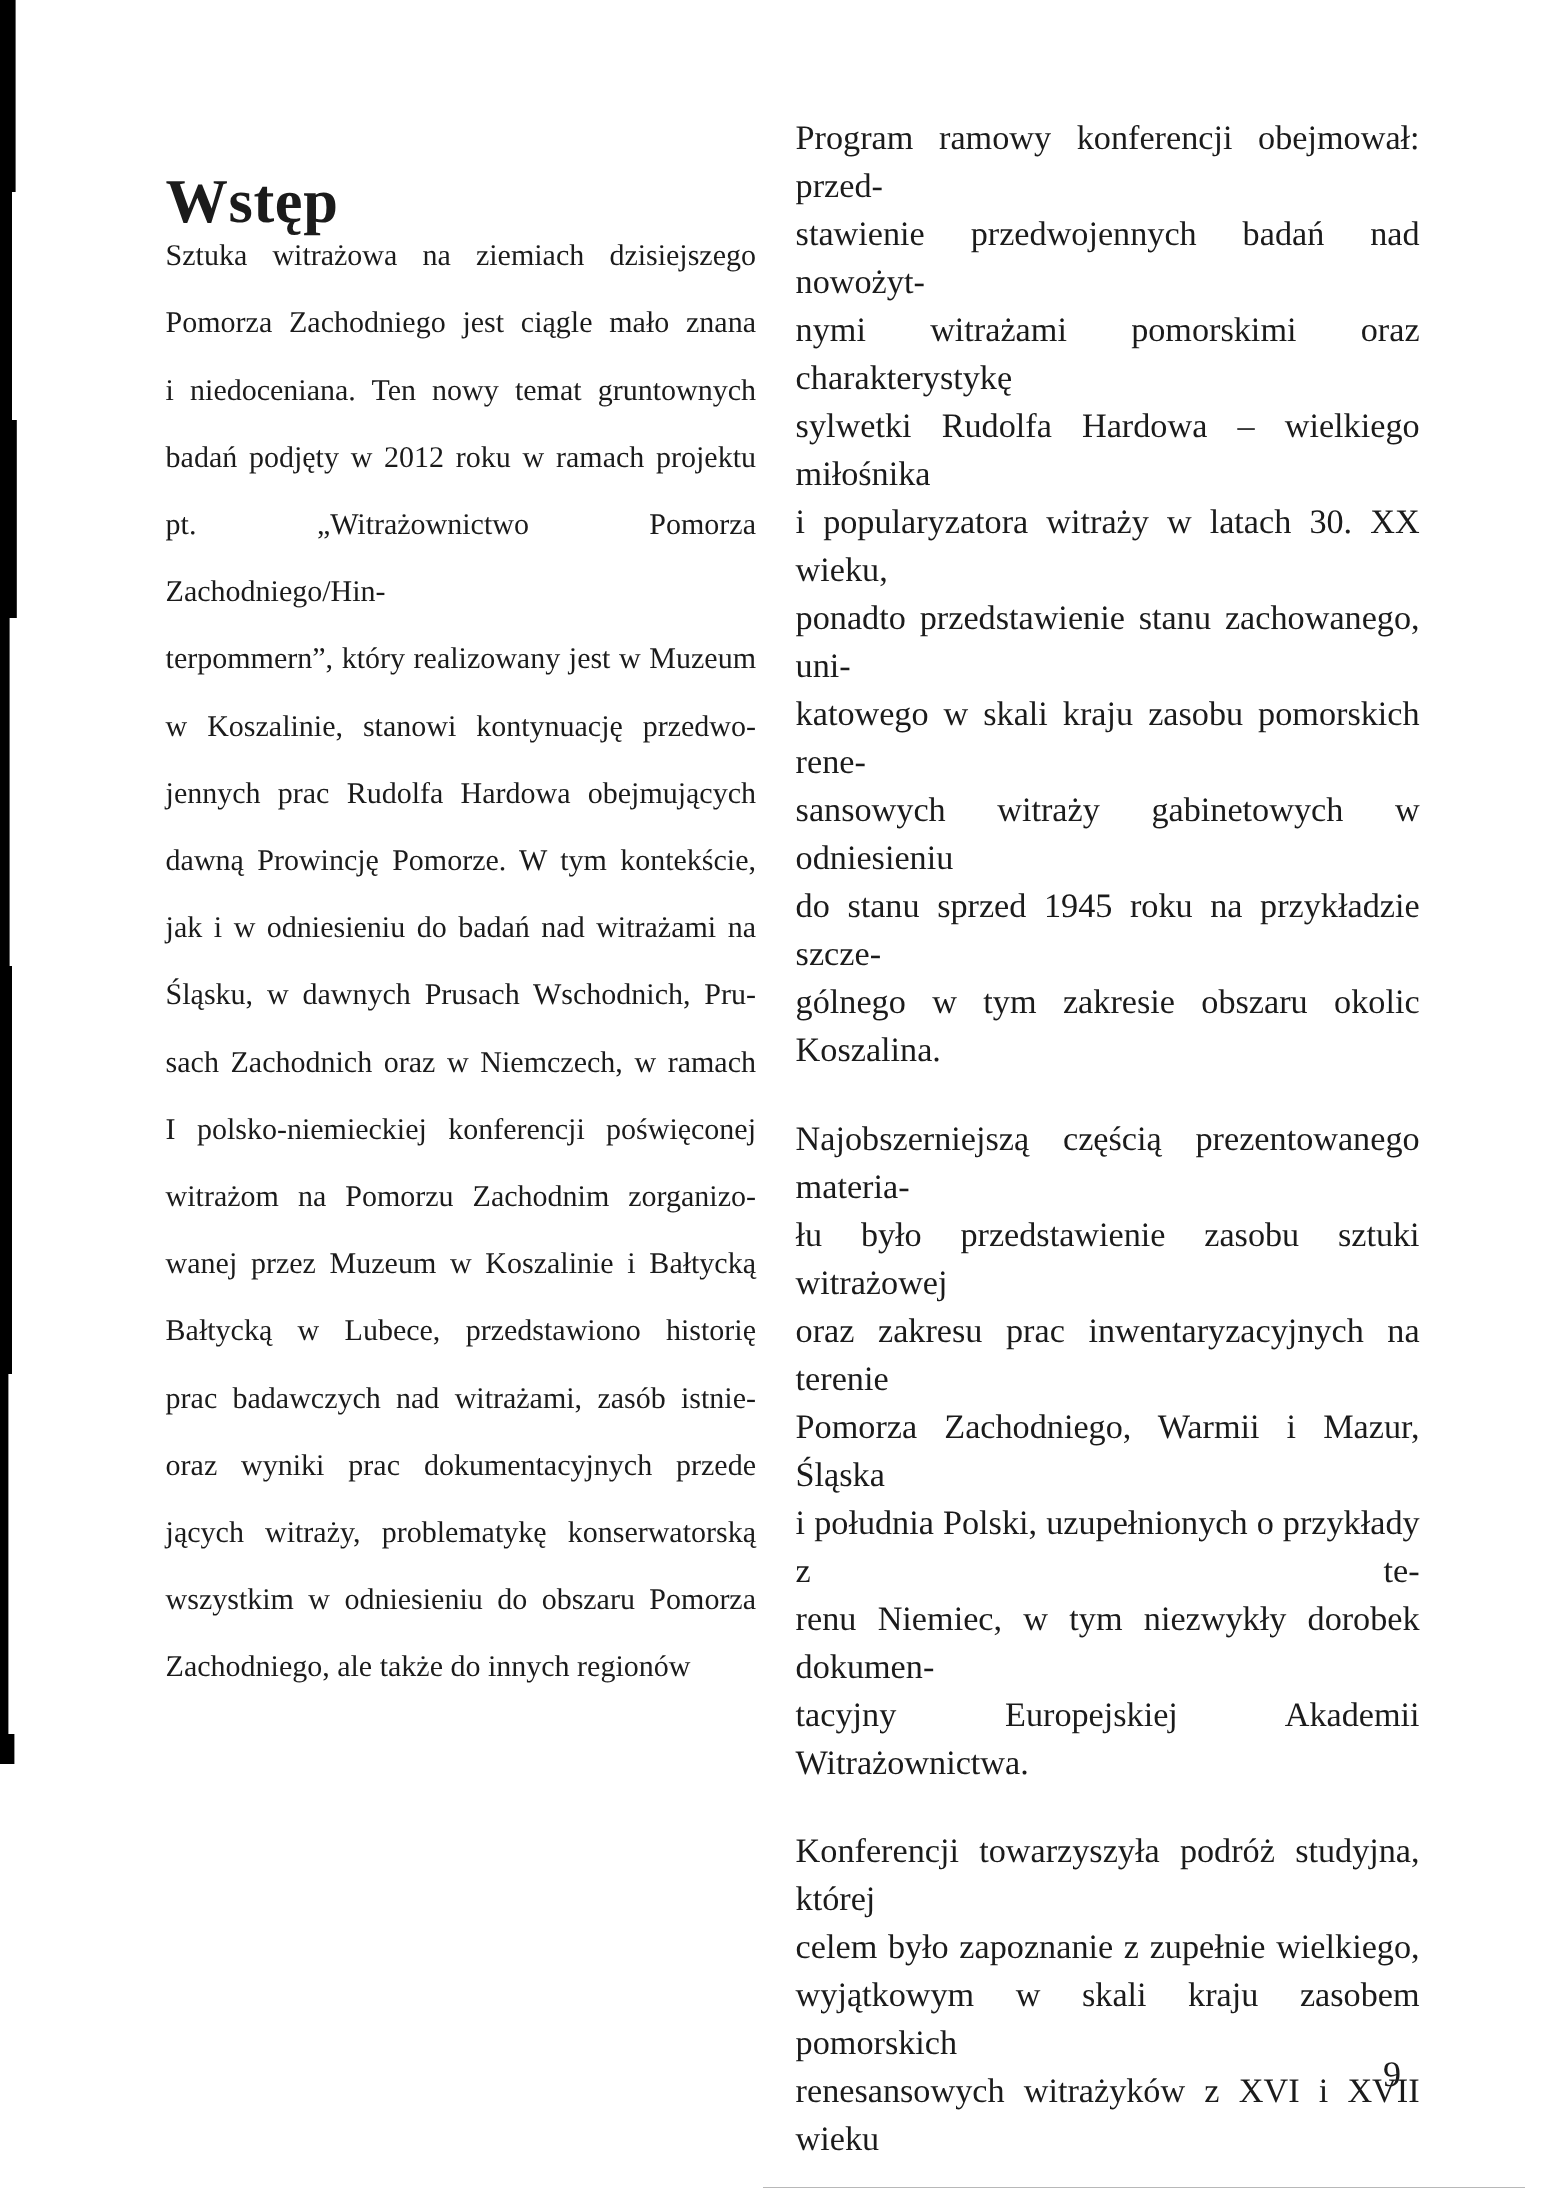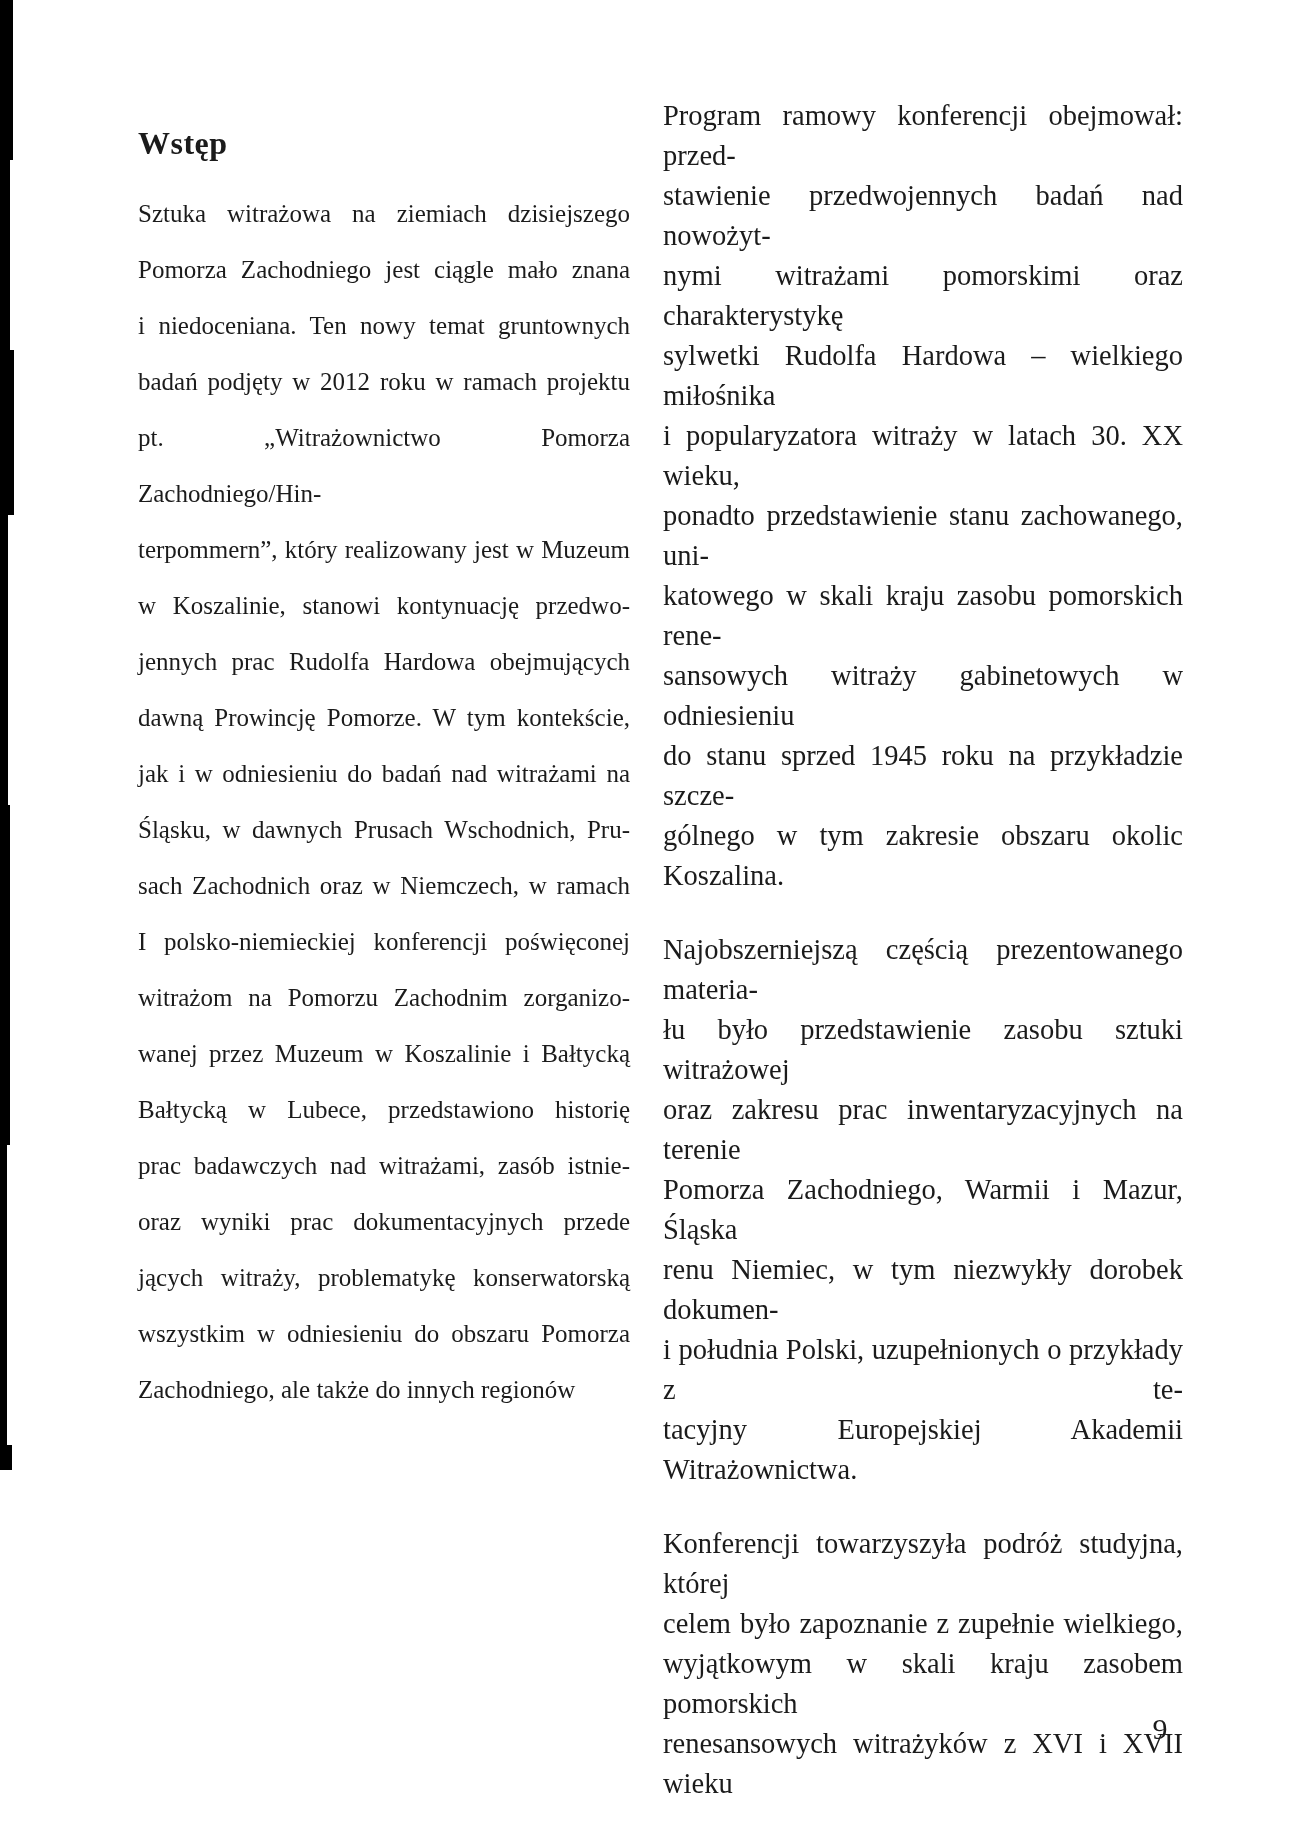--- a/index.html
+++ b/index.html
@@ -18,21 +18,21 @@
   .a2 { top: 160px; height: 190px; width: 10px; }
   .a3 { top: 350px; height: 165px; width: 14px; }
   .a4 { top: 515px; height: 290px; width: 8px; }
   .a5 { top: 805px; height: 340px; width: 10px; }
   .a6 { top: 1145px; height: 300px; width: 7px; }
   .a7 { top: 1445px; height: 25px;  width: 12px; }
   .title {
     position: absolute;
     left: 138px;
     top: 104px;
-    font-size: 32px;
+    font-size: 52px;
     font-weight: bold;
     letter-spacing: 0.5px;
   }
   .col { position: absolute; }
   .col-left  { left: 138px; top: 186px; width: 492px; }
   .col-right { left: 663px; top: 96px;  width: 520px; }
   .para { padding: 0; margin: 0; font-family: Liberation Serif, serif; }
   .col-left  .para { margin-bottom: 31px; }
   .col-right .para { margin-bottom: 34px; }
   .col-left  .line { font-size: 25px;   line-height: 56px; }
@@ -104,22 +104,22 @@
         <div class="line">katowego w skali kraju zasobu pomorskich rene-</div>
         <div class="line">sansowych witraży gabinetowych w odniesieniu</div>
         <div class="line">do stanu sprzed 1945 roku na przykładzie szcze-</div>
         <div class="line">gólnego w tym zakresie obszaru okolic Koszalina.</div>
       </div>
     <div class="para">
         <div class="line">Najobszerniejszą częścią prezentowanego materia-</div>
         <div class="line">łu było przedstawienie zasobu sztuki witrażowej</div>
         <div class="line">oraz zakresu prac inwentaryzacyjnych na terenie</div>
         <div class="line">Pomorza Zachodniego, Warmii i Mazur, Śląska</div>
+        <div class="line">i południa Polski, uzupełnionych o przykłady z te-</div>
         <div class="line">renu Niemiec, w tym niezwykły dorobek dokumen-</div>
-        <div class="line">i południa Polski, uzupełnionych o przykłady z te-</div>
         <div class="line">tacyjny Europejskiej Akademii Witrażownictwa.</div>
       </div>
     <div class="para">
         <div class="line">Konferencji towarzyszyła podróż studyjna, której</div>
         <div class="line">celem było zapoznanie z zupełnie wielkiego,</div>
         <div class="line">wyjątkowym w skali kraju zasobem pomorskich</div>
         <div class="line">renesansowych witrażyków z XVI i XVII wieku</div>
       </div>
 
   </div>

